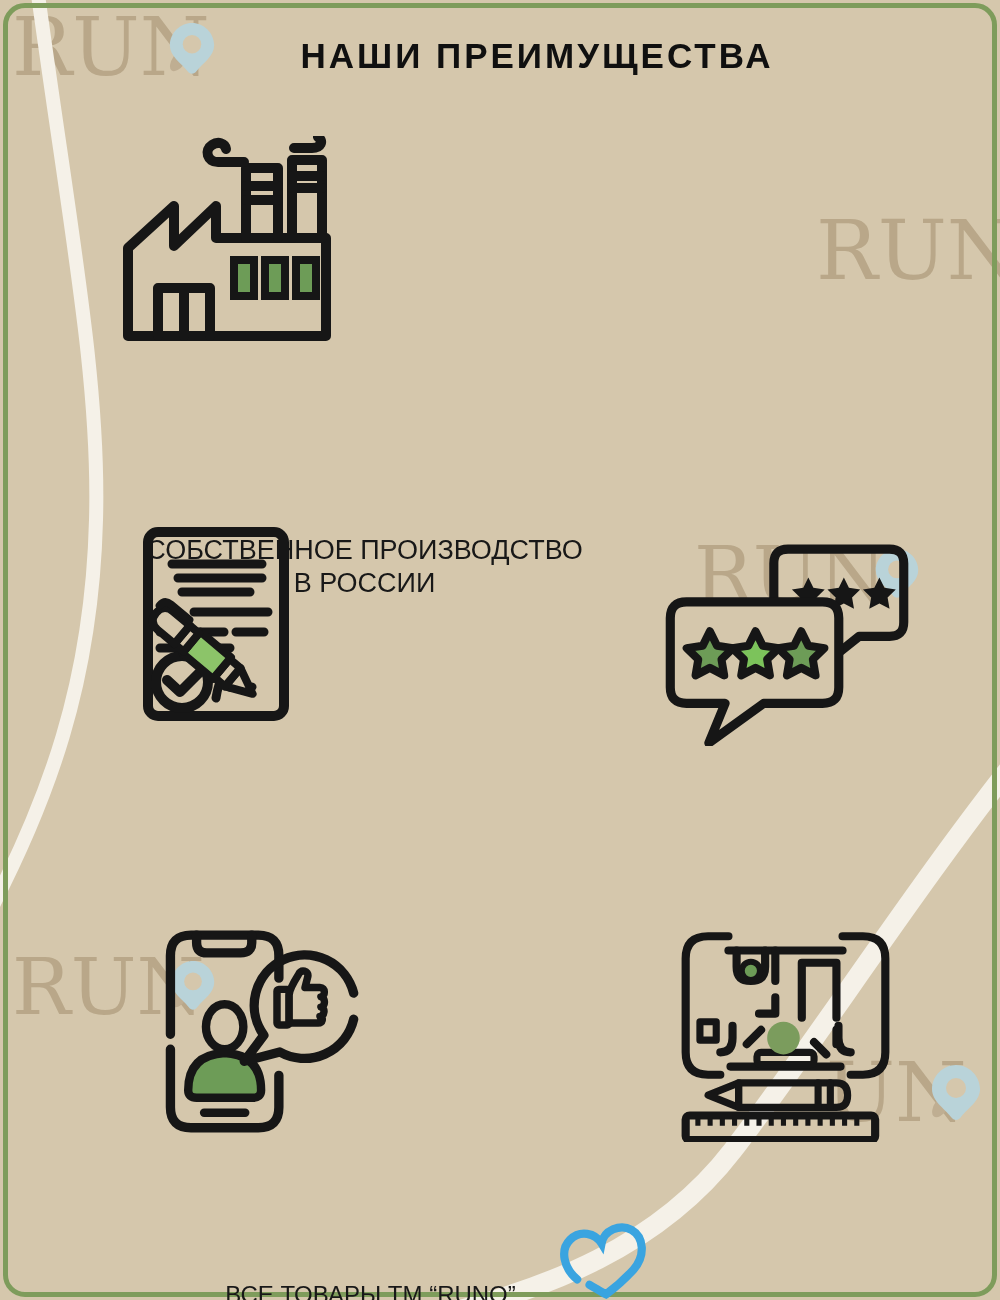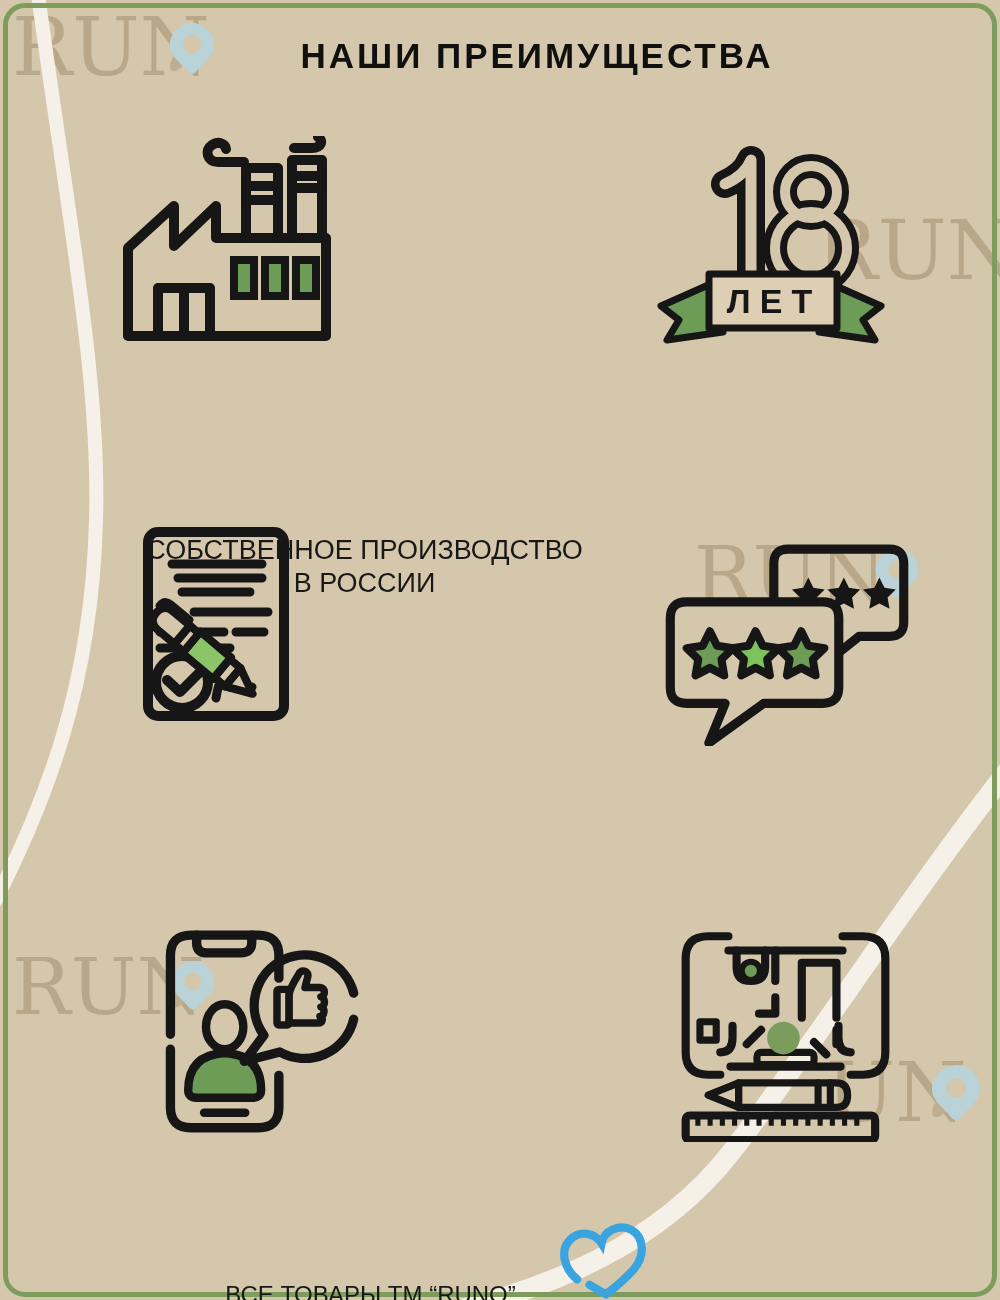--- a/index.html
+++ b/index.html
@@ -108,40 +108,20 @@
         <g fill="#6d9c57" stroke="#161616" stroke-width="8">
           <rect x="122" y="124" width="20" height="36"></rect>
           <rect x="153" y="124" width="20" height="36"></rect>
           <rect x="184" y="124" width="20" height="36"></rect>
         </g>
       </svg>
       <figcaption class="caption l1">СОБСТВЕННОЕ ПРОИЗВОДСТВО
 В РОССИИ</figcaption>
     </figure>
 
-    <figure class="adv i2">
-      <svg width="252" height="210" viewBox="0 0 252 210">
-        <g fill="none" stroke-linecap="round" stroke-linejoin="round">
-          <path d="M80,44 C94,38 102,30 106,20 L106,150" stroke="#161616" stroke-width="28"></path>
-          <circle cx="166" cy="52" r="26" stroke="#161616" stroke-width="24"></circle>
-          <circle cx="166" cy="108" r="36" stroke="#161616" stroke-width="24"></circle>
-          <path d="M80,44 C94,38 102,30 106,20 L106,150" stroke="#d5c7ac" stroke-width="11"></path>
-          <circle cx="166" cy="52" r="26" stroke="#d5c7ac" stroke-width="10"></circle>
-          <circle cx="166" cy="108" r="36" stroke="#d5c7ac" stroke-width="10"></circle>
-        </g>
-        <g stroke="#161616" stroke-width="7" stroke-linejoin="round">
-          <polygon points="70,142 16,166 34,180 22,200 78,192" fill="#6d9c57"></polygon>
-          <polygon points="182,142 236,166 218,180 230,200 174,192" fill="#6d9c57"></polygon>
-          <rect x="64" y="134" width="128" height="54" fill="#decfb4"></rect>
-        </g>
-        <text x="129" y="173" text-anchor="middle" font-size="34" font-weight="600" letter-spacing="9" fill="#161616">ЛЕТ</text>
-        <text x="128" y="0" font-size="0" fill="none">18</text>
-      </svg>
-
-    </figure>
 
     <figure class="adv i3">
       <svg width="228" height="212" viewBox="0 0 228 212">
         <g stroke="#161616" fill="none" stroke-linecap="round" stroke-linejoin="round">
           <rect x="26" y="14" width="136" height="184" rx="10" stroke-width="10"></rect>
           <path stroke-width="9" d="M50,46 H140 M56,60 H140 M60,74 H128 M72,94 H146 M38,114 H102 M114,114 H142 M38,130 H72 M82,130 H108"></path>
           <circle cx="60" cy="164" r="26" stroke-width="10"></circle>
           <path stroke-width="10" d="M45,162 L58,174 L82,150"></path>
           <path stroke-width="9" d="M94,180 C97,162 102,152 106,166 C109,176 111,158 116,164 C120,169 125,172 130,169"></path>
         </g>

